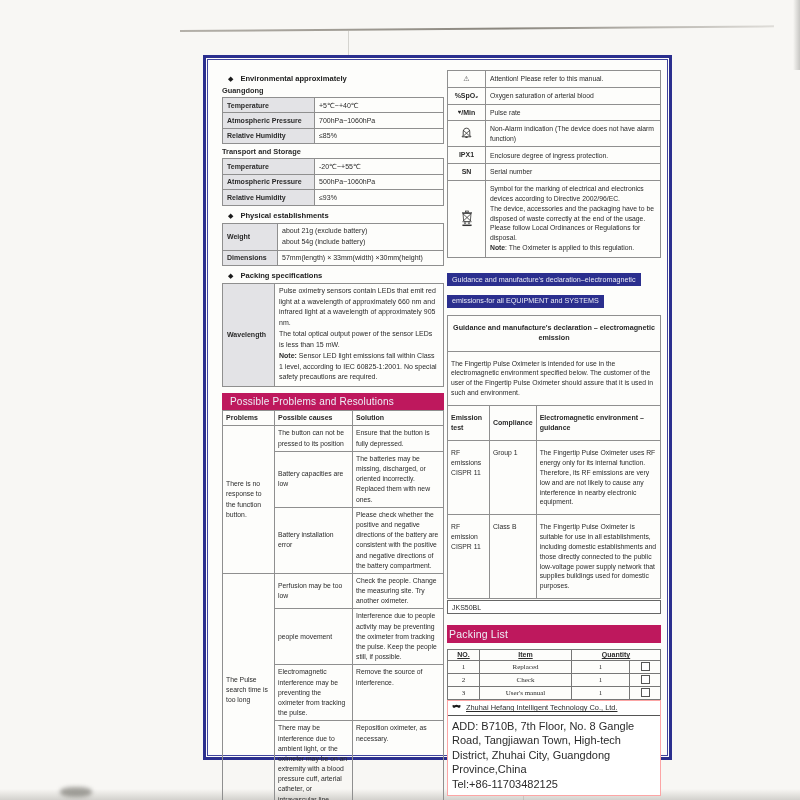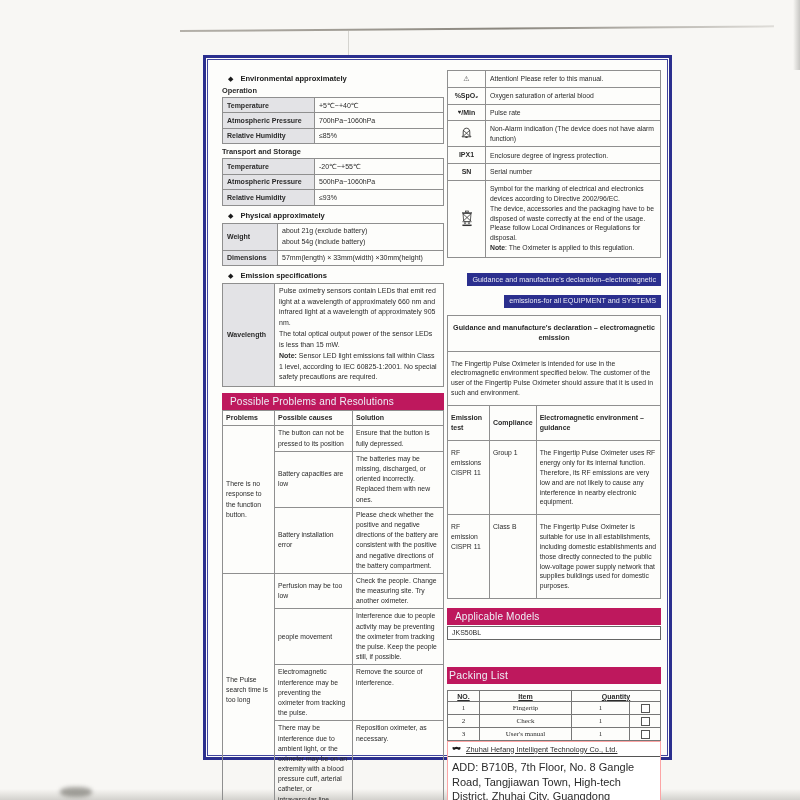--- a/index.html
+++ b/index.html
@@ -46,21 +46,21 @@
 
   .prob-table td, .prob-table th { border:1px solid #8f8f8f; padding:2px 3px; font-size:6.8px; line-height:1.5; text-align:left; }
   .prob-table th { font-weight:bold; font-size:7px; }
   .prob-table td.problem { vertical-align:middle; }
   .prob-table td.cause { vertical-align:middle; }
   .prob-table td.solution { vertical-align:top; }
 
   .rsym-table td { border:1px solid #8f8f8f; padding:3px 4px; font-size:6.8px; line-height:1.4; vertical-align:middle; }
   .rsym-table td.sym { text-align:center; font-weight:bold; font-size:7px; }
 
-  .banner-wrap { text-align:right; margin:10px 0 4px 0; }
+  .banner-wrap { text-align:left; margin:10px 0 4px 0; }
   .banner-line { display:inline-block; background:#2b2f8e; color:#e9eaf4; font-size:7.2px;
     padding:1.5px 5px 2.5px; margin-bottom:3px; }
 
   .em-table td, .em-table th { border:1px solid #8f8f8f; padding:7px 3px; font-size:6.8px; line-height:1.45; text-align:left; vertical-align:top; }
   .em-table .em-title { font-weight:bold; text-align:center; font-size:7.2px; }
   .em-table th { font-weight:bold; font-size:7px; vertical-align:middle; }
 
   .model-box { border:1px solid #666; font-size:7px; padding:2.5px 4px; margin-top:1px; background:#fff; }
 
   .pack-table td, .pack-table th { border:1px solid #777; padding:1.5px 3px; font-size:7px; text-align:center; }
@@ -89,21 +89,21 @@
 <div class="edge-bottom"></div>
 <div class="smudge"></div>
 
 <div class="frame">
 
   <div class="col-left">
 
     <div class="sec-title">
       <span class="diamond">◆</span><span>Environmental approximately</span>
     </div>
-    <div class="bold-label">Operation</div>
+    <div class="bold-label">Guangdong</div>
     <table class="spec-table">
       <colgroup>
           <col style="width:92px">
           <col>
         </colgroup>
       <tbody>
           <tr>
         <td class="lab">Temperature</td>
         <td>+5℃~+40℃</td>
           </tr>
@@ -134,21 +134,21 @@
         <td>500hPa~1060hPa</td>
           </tr>
       <tr>
         <td class="lab">Relative Humidity</td>
         <td>≤93%</td>
           </tr>
     </tbody>
       </table>
 
     <div class="sec-title">
-      <span class="diamond">◆</span><span>Physical approximately</span>
+      <span class="diamond">◆</span><span>Physical establishments</span>
     </div>
     <table class="spec-table">
       <colgroup>
           <col style="width:55px">
           <col>
         </colgroup>
       <tbody>
           <tr>
         <td class="lab">Weight</td>
         <td class="cellblock">
@@ -157,21 +157,21 @@
         </td>
           </tr>
       <tr>
         <td class="lab">Dimensions</td>
         <td>57mm(length) × 33mm(width) ×30mm(height)</td>
           </tr>
     </tbody>
       </table>
 
     <div class="sec-title">
-      <span class="diamond">◆</span><span>Emission specifications</span>
+      <span class="diamond">◆</span><span>Packing specifications</span>
     </div>
     <table class="spec-table" style="margin-bottom:6px;">
       <colgroup>
           <col style="width:52px">
           <col>
         </colgroup>
       <tbody>
           <tr>
         <td class="lab">Wavelength</td>
         <td class="cellblock" style="line-height:1.5;">
@@ -322,41 +322,40 @@
         <td>The Fingertip Pulse Oximeter uses RF energy only for its internal function. Therefore, its RF emissions are very low and are not likely to cause any interference in nearby electronic equipment.</td>
       </tr>
       <tr>
         <td>RF emission CISPR 11</td>
         <td>Class B</td>
         <td>The Fingertip Pulse Oximeter is suitable for use in all establishments, including domestic establishments and those directly connected to the public low-voltage power supply network that supplies buildings used for domestic purposes.</td>
       </tr>
     </tbody>
       </table>
 
-    <div class="navy-bar" style="margin-top:9px;">Applicable Models</div>
     <div class="model-box">JKS50BL</div>
 
-    <div class="navy-bar" style="margin-top:27px; font-size:10.5px; padding-left:2px;">Packing List</div>
+    <div class="navy-bar" style="margin-top:11px; font-size:10.5px; padding-left:2px;">Packing List</div>
 
     <table class="pack-table" style="margin-top:6px;">
       <colgroup>
           <col style="width:32px">
           <col style="width:92px">
           <col style="width:58px">
           <col>
         </colgroup>
       <tbody>
           <tr>
         <th>NO.</th>
         <th>Item</th>
         <th colspan="2">Quantity</th>
       </tr>
       <tr>
         <td>1</td>
-        <td>Fingertip</td>
+        <td>Replaced</td>
         <td>1</td>
         <td>
               <div class="checkbox"></div>
             </td>
       </tr>
       <tr>
         <td>2</td>
         <td>Check</td>
         <td>1</td>
         <td>

